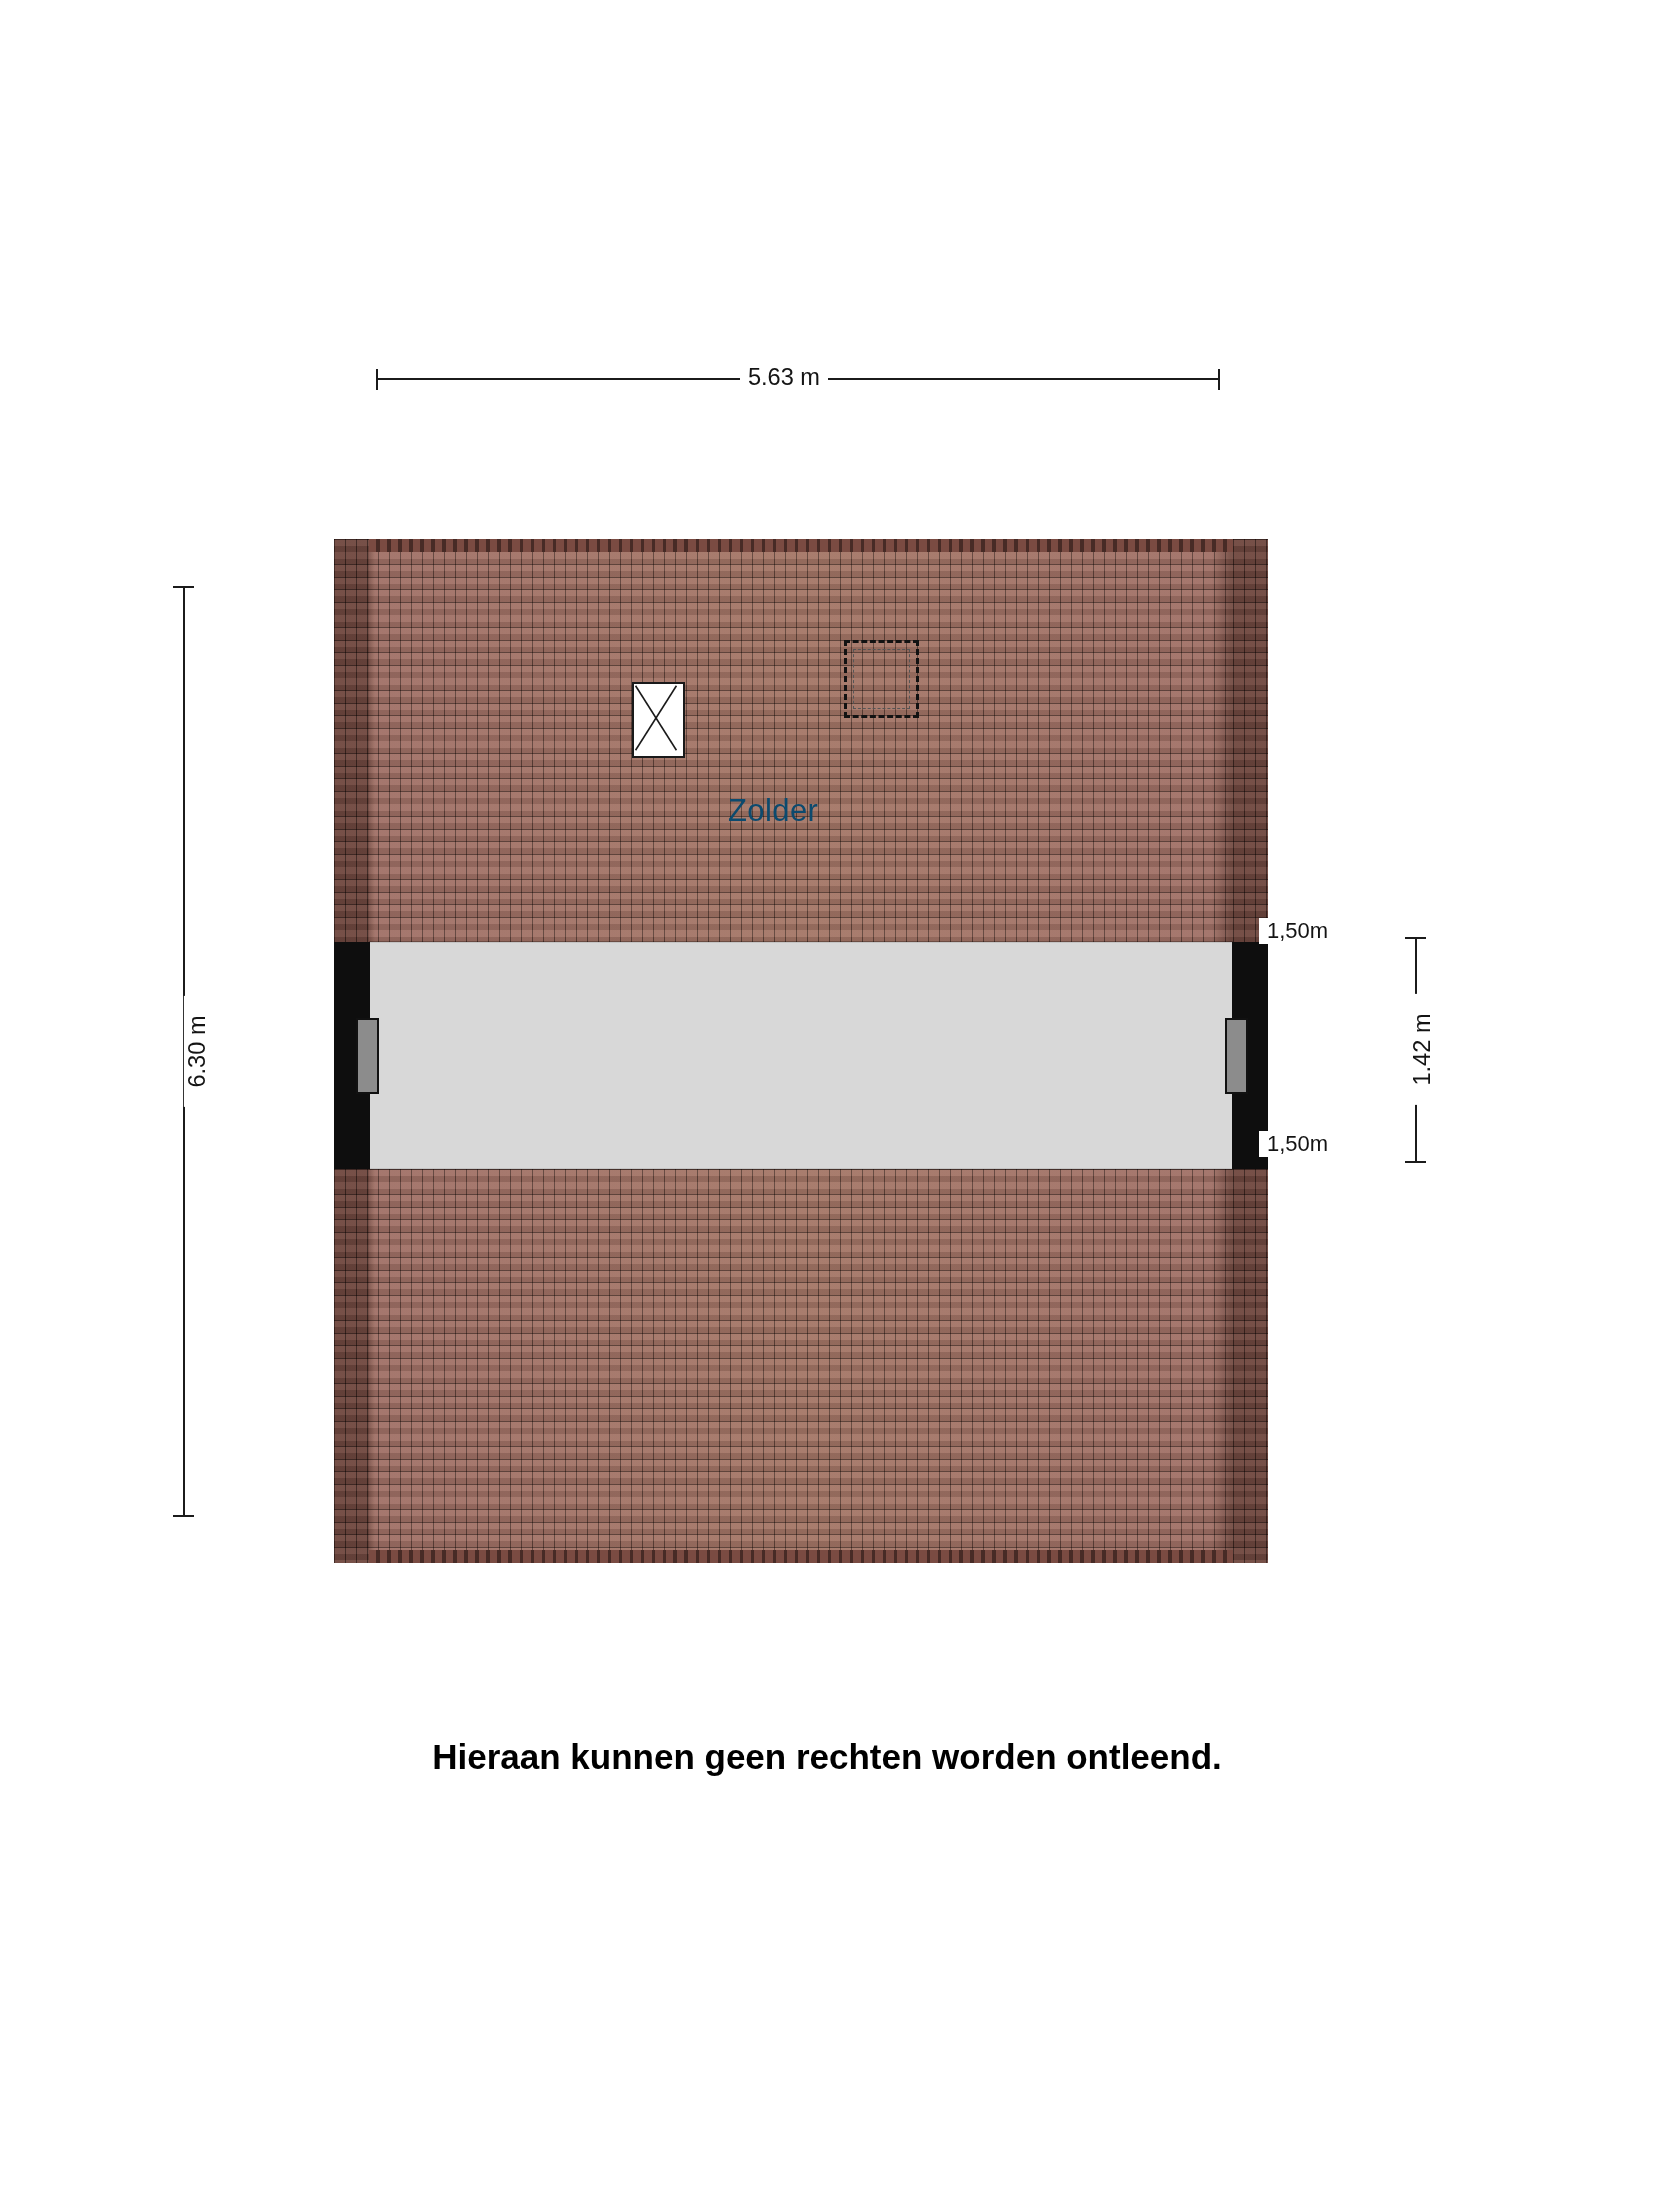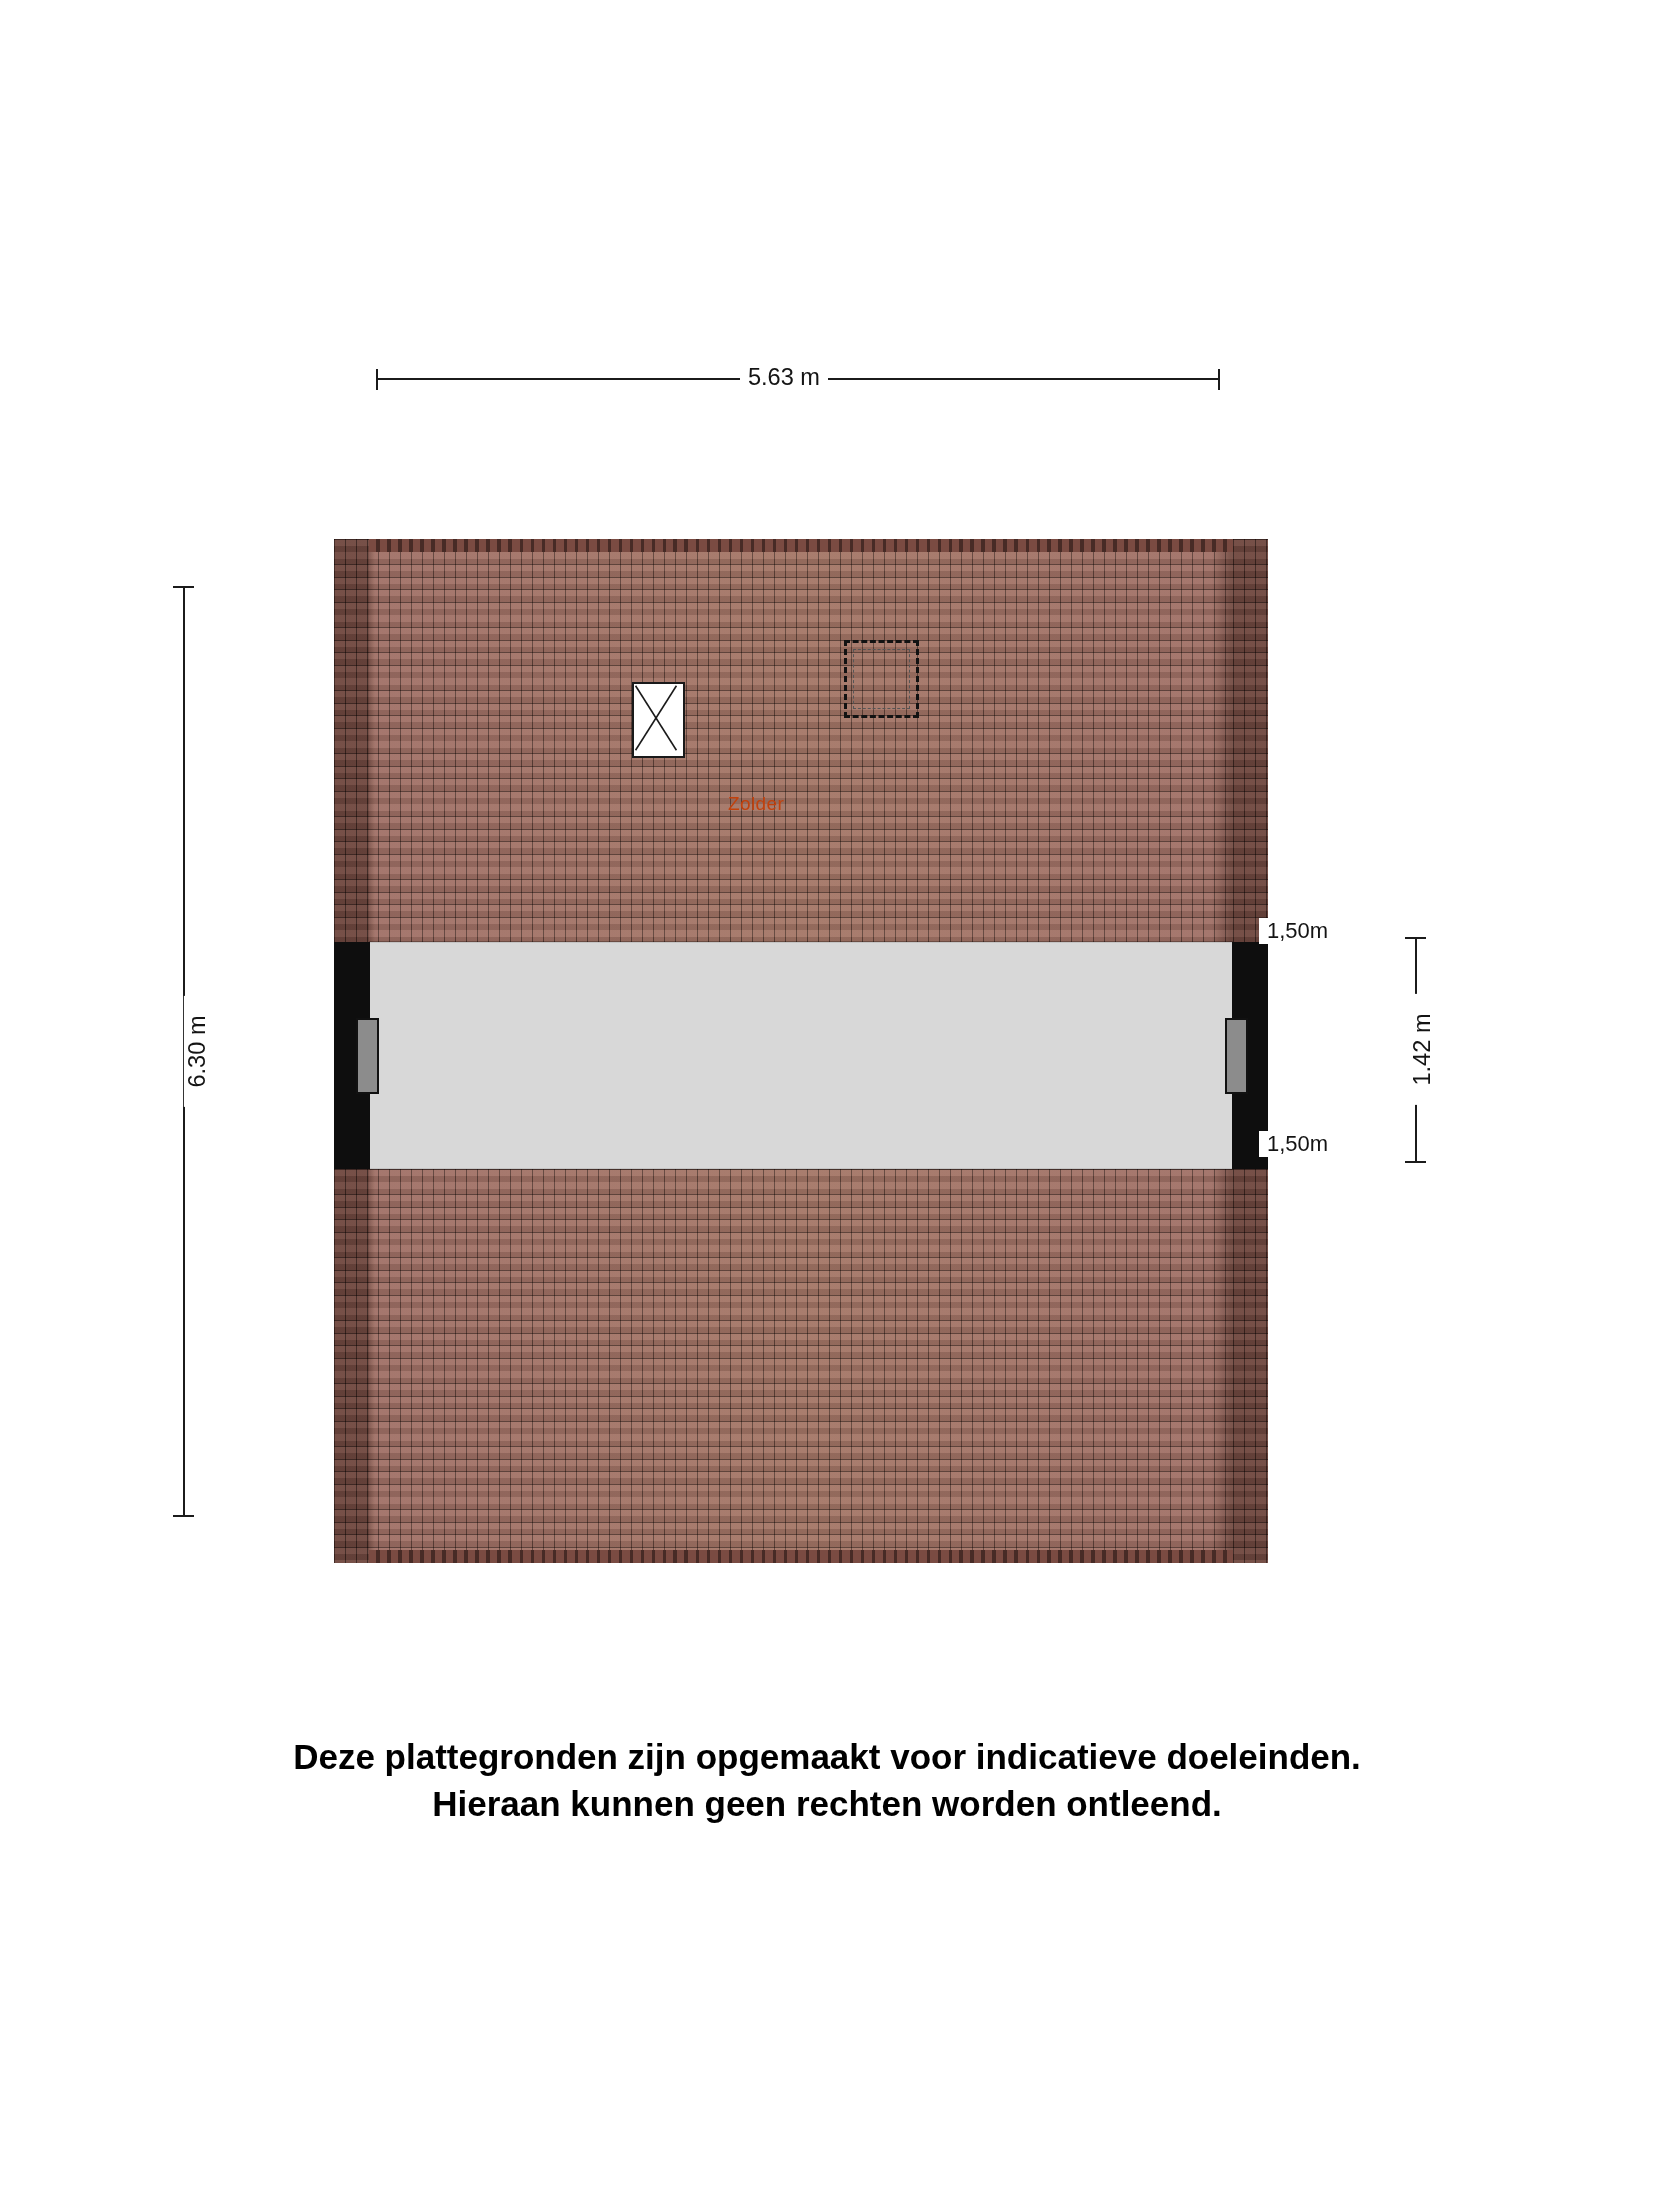--- a/index.html
+++ b/index.html
@@ -116,22 +116,22 @@
     position: absolute;
     width: 19px;
     height: 72px;
     background: #8c8c8c;
     border: 2.4px solid #111;
   }
 
   
   .room-label {
     position: absolute;
-    font-size: 19px;
-    color: #c2410c;
+    font-size: 31px;
+    color: #0c4a6e;
     letter-spacing: 0.4px;
     white-space: nowrap;
   }
 
   
   .dashed-void {
     position: absolute;
     border: 3.9px dashed #121212;
     background: transparent;
   }
@@ -243,16 +243,15 @@
   <div class="dim-label small" style="left:1259px; top:918px;">1,50m</div>
   <div class="dim-label small" style="left:1259px; top:1131px;">1,50m</div>
 
   <div class="dim-line dim-v" style="left:1415px; top:937px; height:225px;"></div>
   <div class="tick tick-h" style="left:1405px; top:937px;"></div>
   <div class="tick tick-h" style="left:1405px; top:1161px;"></div>
   <div class="dim-label rot" style="left:1367px; top:1036px; width:95px; text-align:center;">1.42 m</div>
 </div>
 
 <div id="disclaimer">
-  <div>Deze plattegronden zijn opgemaakt voor indicatieve doeleinden.</div>
   <div>Hieraan kunnen geen rechten worden ontleend.</div>
 </div>
 
 
 </body></html>

